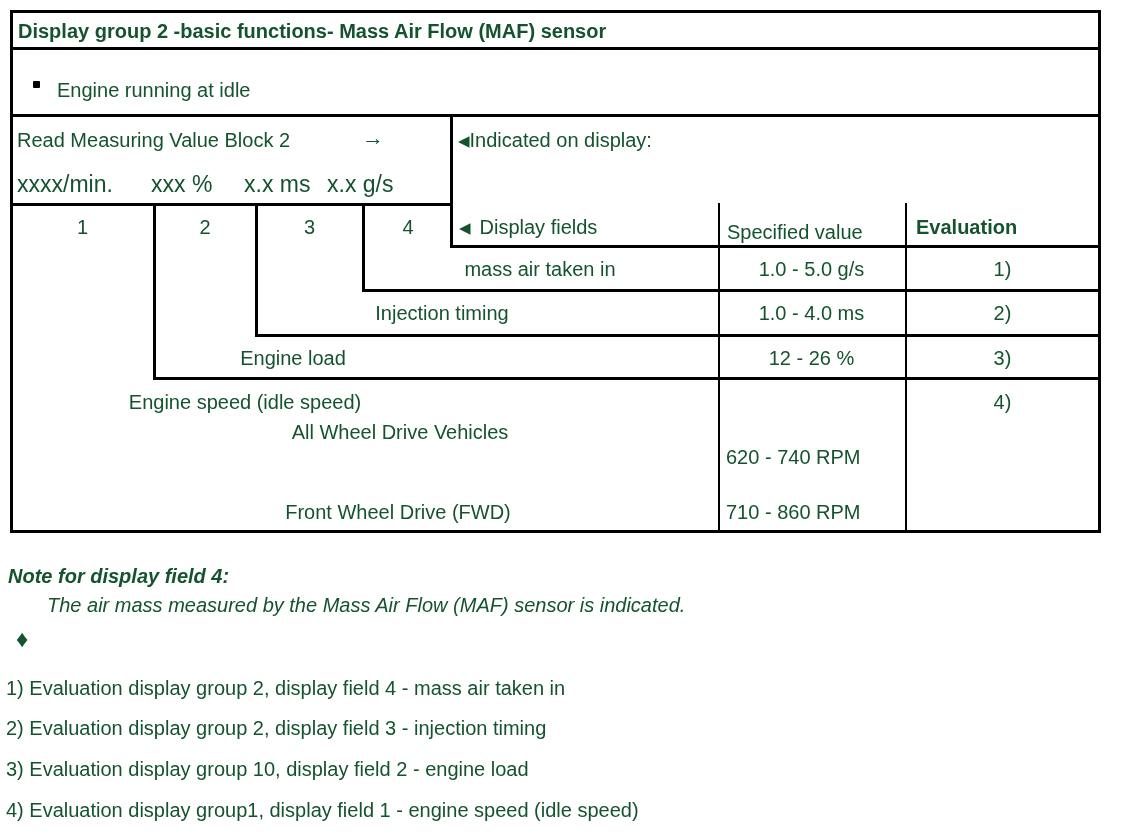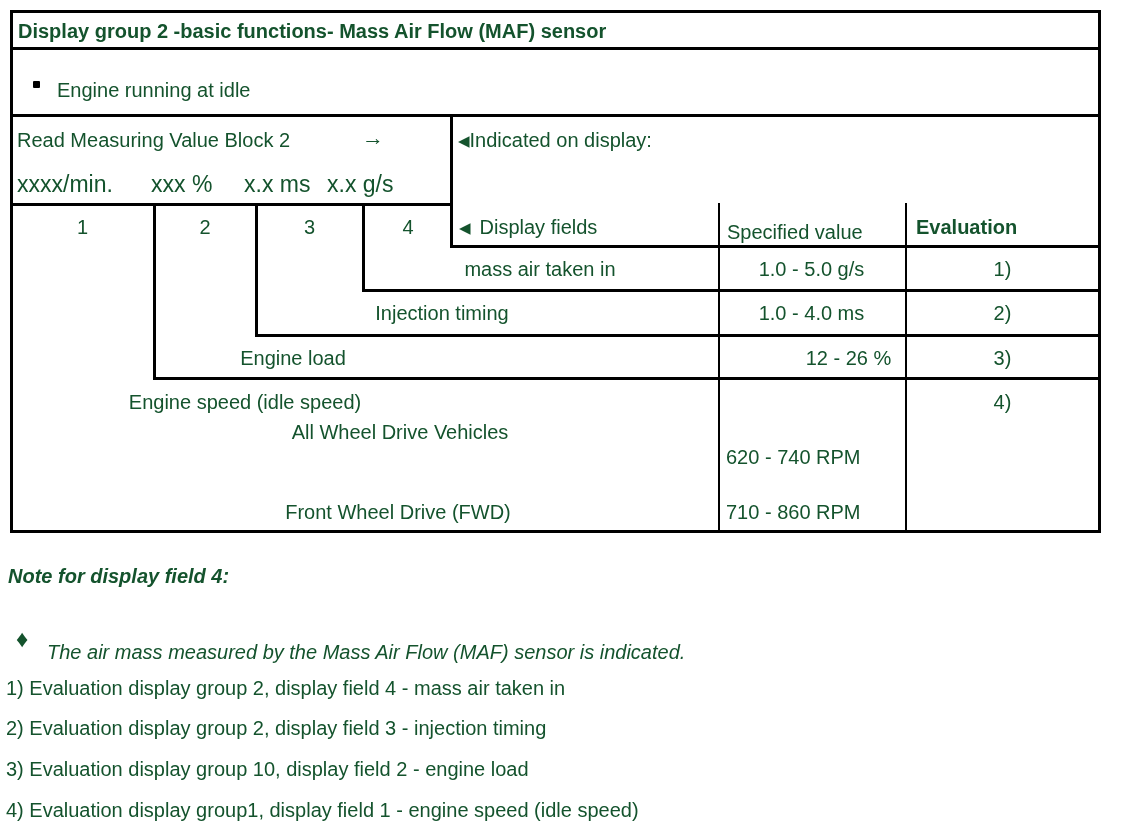--- a/index.html
+++ b/index.html
@@ -74,35 +74,35 @@
 
   <div class="t c" style="left:362px;top:257px;width:356px;">mass air taken in</div>
   <div class="t c" style="left:718px;top:257px;width:187px;">1.0 - 5.0 g/s</div>
   <div class="t c" style="left:905px;top:257px;width:195px;">1)</div>
 
   <div class="t c" style="left:282px;top:301px;width:320px;">Injection timing</div>
   <div class="t c" style="left:718px;top:301px;width:187px;">1.0 - 4.0 ms</div>
   <div class="t c" style="left:905px;top:301px;width:195px;">2)</div>
 
   <div class="t c" style="left:153px;top:346px;width:280px;">Engine load</div>
-  <div class="t c" style="left:718px;top:346px;width:187px;padding-left:37px;">12 - 26 %</div>
+  <div class="t c" style="left:718px;top:346px;width:187px;">12 - 26 %</div>
   <div class="t c" style="left:905px;top:346px;width:195px;">3)</div>
 
   <div class="t c" style="left:95px;top:390px;width:300px;">Engine speed (idle speed)</div>
   <div class="t c" style="left:905px;top:390px;width:195px;">4)</div>
 
   <div class="t c" style="left:250px;top:420px;width:300px;">All Wheel Drive Vehicles</div>
   <div class="t" style="left:726px;top:445px;">620 - 740 RPM</div>
 
   <div class="t c" style="left:248px;top:500px;width:300px;">Front Wheel Drive (FWD)</div>
   <div class="t" style="left:726px;top:500px;">710 - 860 RPM</div>
 
   <div class="t b i" style="left:8px;top:564px;">Note for display field 4:</div>
 
   <div class="diamond" style="left:16px;top:627px;">♦</div>
-  <div class="t i" style="left:47px;top:640px;text-align:center;">The air mass measured by the Mass Air Flow (MAF) sensor is indicated.</div>
+  <div class="t i" style="left:47px;top:593px;text-align:center;">The air mass measured by the Mass Air Flow (MAF) sensor is indicated.</div>
 
   <div class="t" style="left:6px;top:676px;">1) Evaluation display group 2, display field 4 - mass air taken in</div>
   <div class="t" style="left:6px;top:716px;">2) Evaluation display group 2, display field 3 - injection timing</div>
   <div class="t" style="left:6px;top:757px;">3) Evaluation display group 10, display field 2 - engine load</div>
   <div class="t" style="left:6px;top:798px;">4) Evaluation display group1, display field 1 - engine speed (idle speed)</div>
 
 </div>
 
 </body></html>

